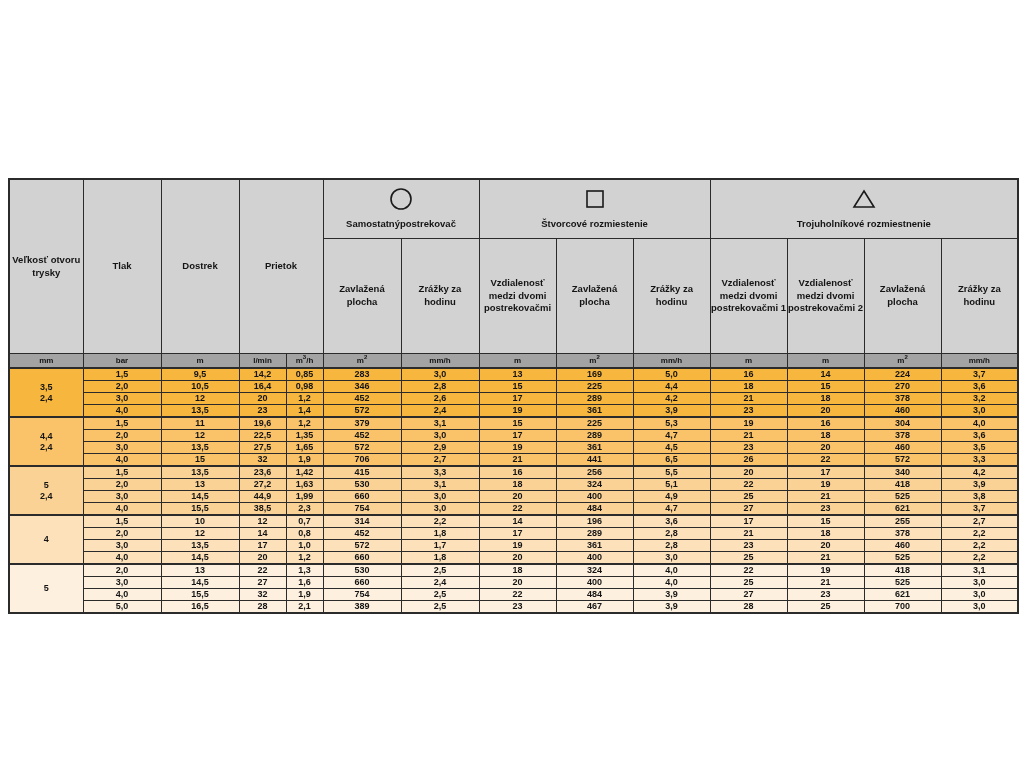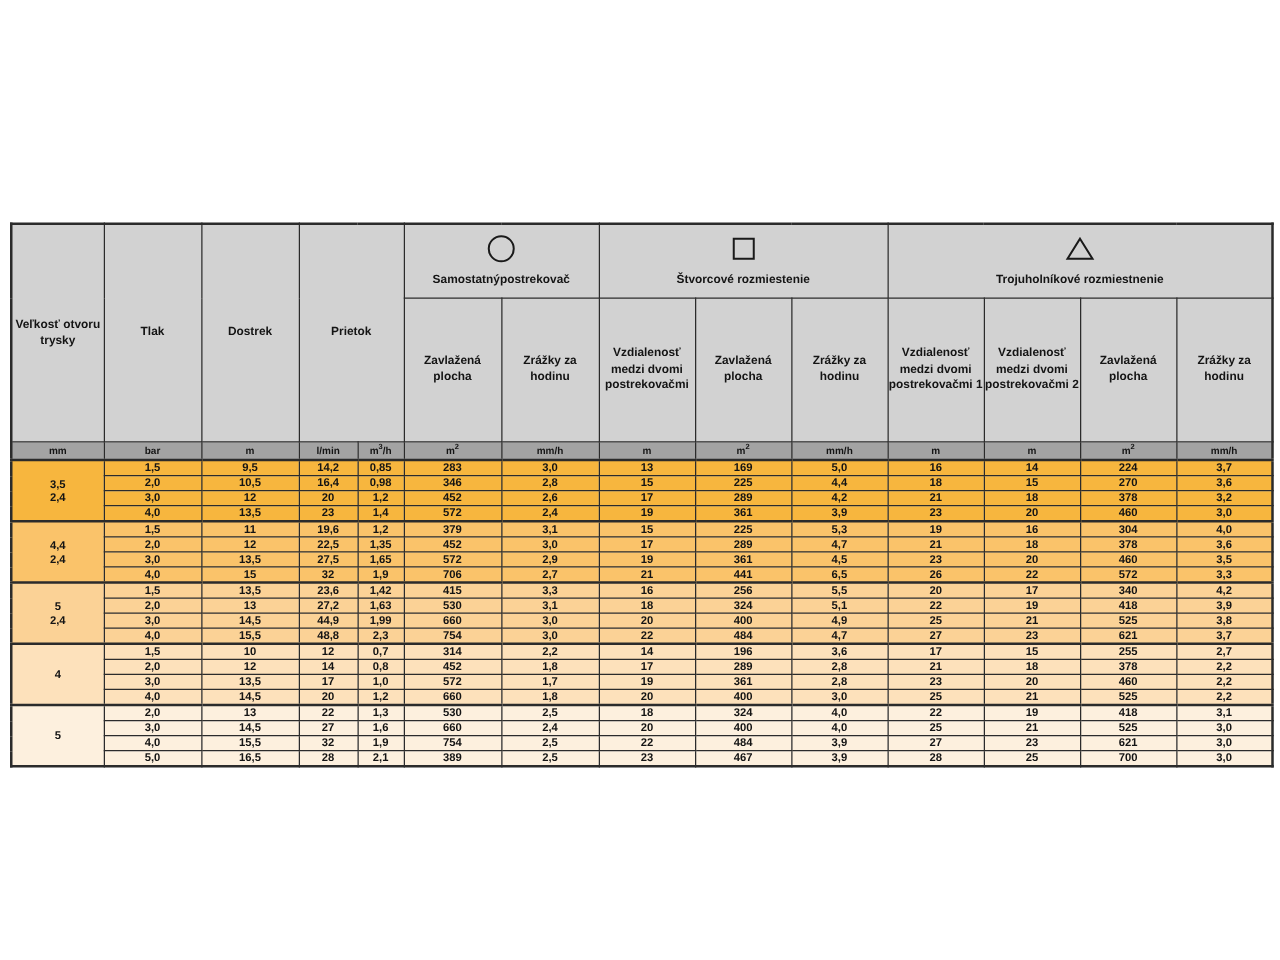--- a/index.html
+++ b/index.html
@@ -354,21 +354,21 @@
           <td class="g2">400</td>
           <td class="g2">4,9</td>
           <td class="g2 sep-left">25</td>
           <td class="g2">21</td>
           <td class="g2">525</td>
           <td class="g2">3,8</td>
         </tr>
         <tr>
           <td class="g2">4,0</td>
           <td class="g2">15,5</td>
-          <td class="g2">48,8</td>
+          <td class="g2">38,5</td>
           <td class="g2">2,3</td>
           <td class="g2 sep-left">754</td>
           <td class="g2">3,0</td>
           <td class="g2 sep-left">22</td>
           <td class="g2">484</td>
           <td class="g2">4,7</td>
           <td class="g2 sep-left">27</td>
           <td class="g2">23</td>
           <td class="g2">621</td>
           <td class="g2">3,7</td>

